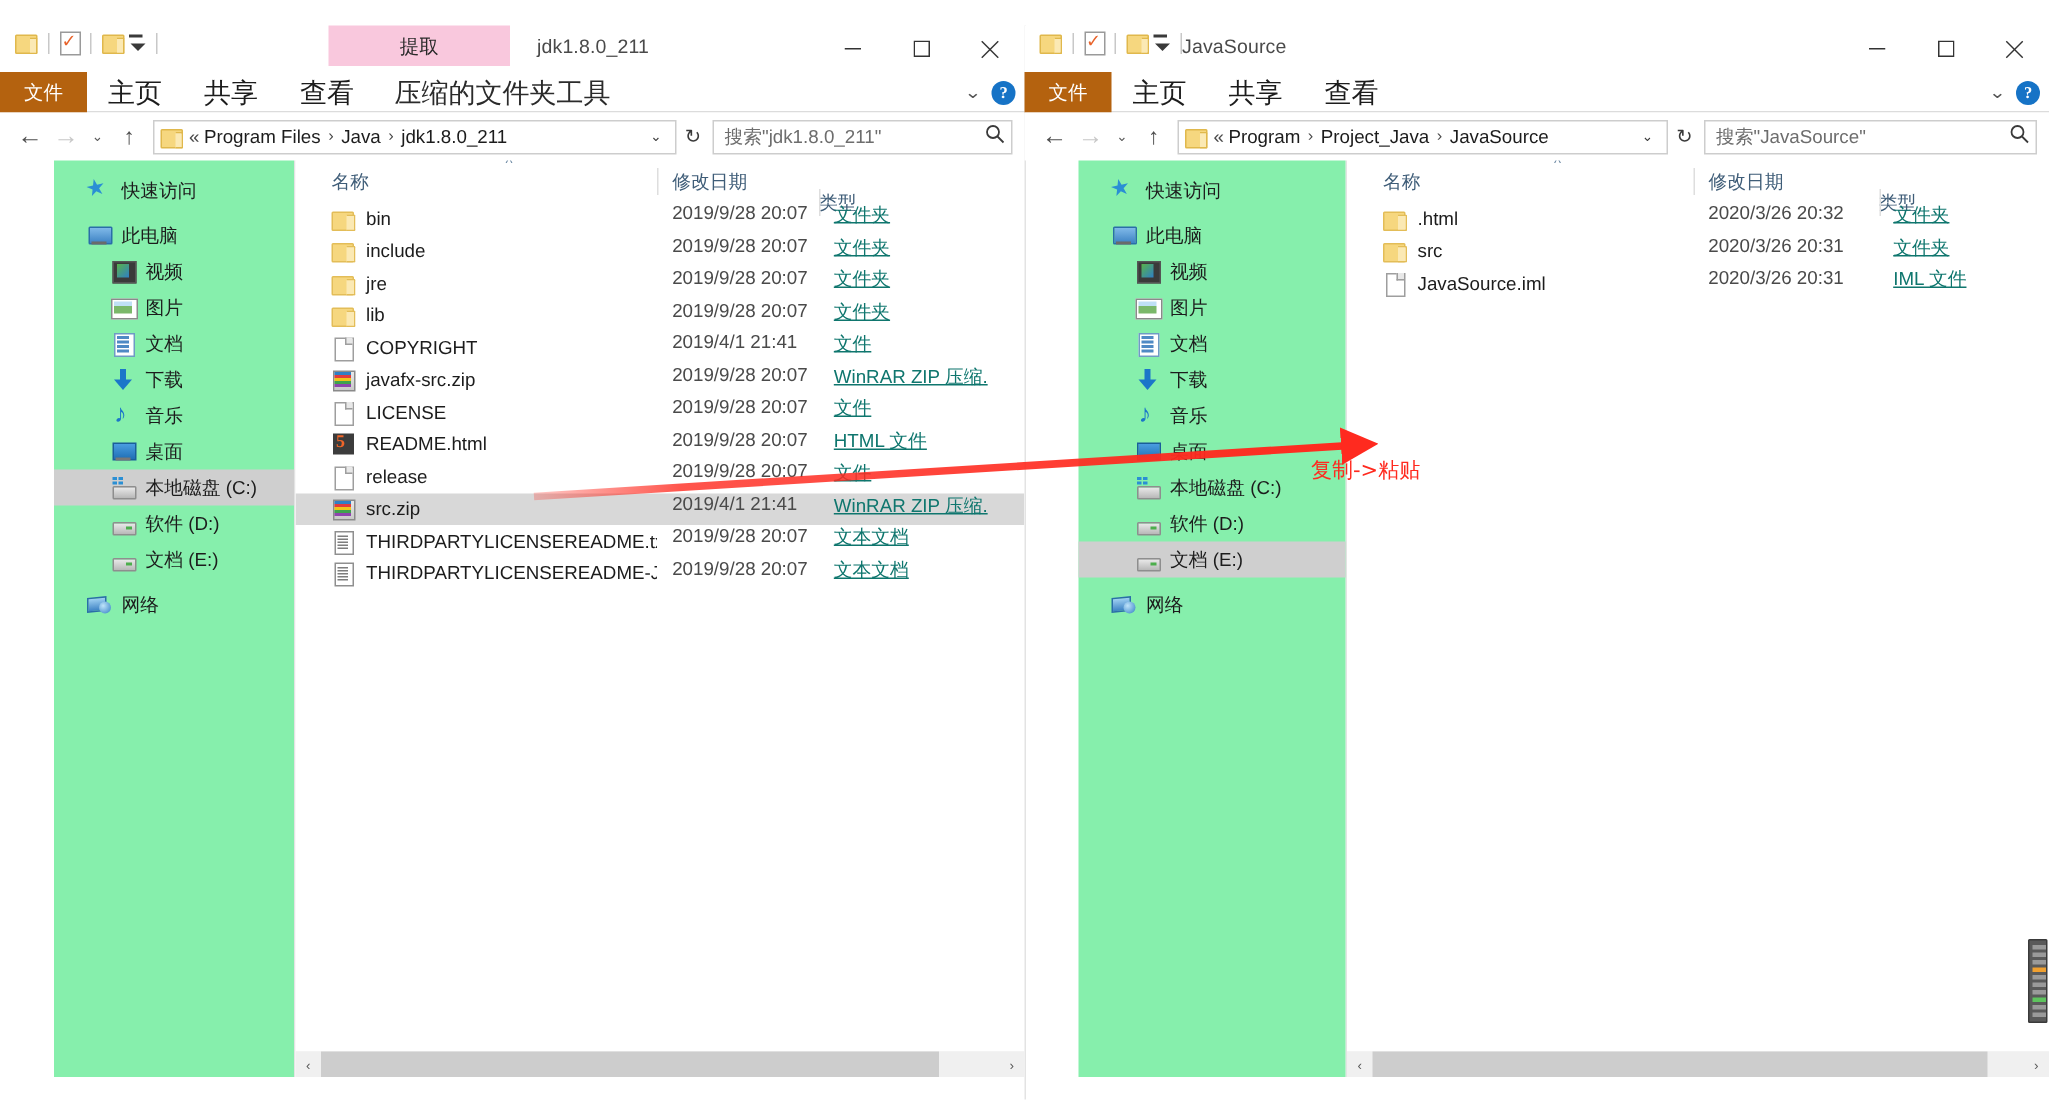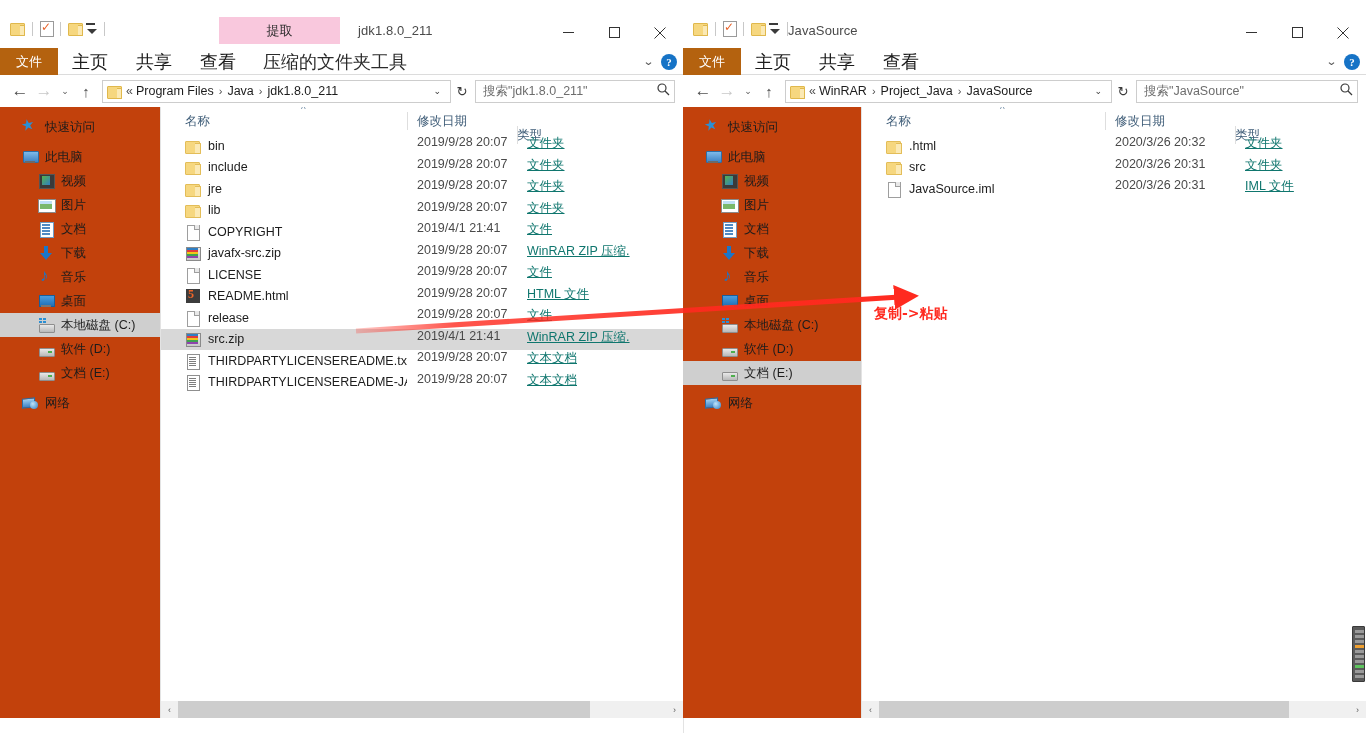--- a/index.html
+++ b/index.html
@@ -111,21 +111,21 @@
   .searchbox {
     width:200px; height:23px; border:1px solid #cdcdcd; background:#fff; margin-left:2px;
     display:flex; align-items:center; padding:0 4px 0 7px; position:relative;
   }
   .searchbox .txt { font-size:12.5px; color:#6d6d6d; flex:1; white-space:nowrap; overflow:hidden;}
   .searchbox .mag { font-size:13px; color:#3a3a3a; }
   .searchbox-wide { width:222px; }
 
   
   .body { position:relative; display:flex; }
-  .navpane { width:160px; position:relative; background:#c2410c; padding-top:2px; }
+  .navpane { width:160px; position:relative; background:#86efac; padding-top:2px;margin-left:36px; }
   .navpane-r { width:178px; }
   .navsplit { width:1px; background:#e3e3e3; }
   .filepane { flex:1; position:relative; background:#fff; overflow:hidden; }
 
   .navitem {
     height:24px; display:flex; align-items:center; font-size:12.5px; color:#1c1c1c;
     padding-left:22px; gap:7px; white-space:nowrap;
   }
   .navitem.lvl2 { padding-left:38px; }
   .navitem.sel { background:#cfcfcf; }
@@ -562,21 +562,21 @@
 
     <div class="addrbar">
       <div class="navbtn nav-back">←</div>
       <div class="navbtn nav-fwd">→</div>
       <div class="navbtn nav-dd">⌄</div>
       <div class="navbtn nav-up">↑</div>
       <div class="crumbbox">
         <span class="ico-folder"></span>
         <div class="crumbs">
           <span class="dbl">«</span>
-          <span>WinRAR</span>
+          <span>Program</span>
           <span class="sep">›</span>
           <span>Project_Java</span>
           <span class="sep">›</span>
           <span>JavaSource</span>
         </div>
         <span class="crumb-v">⌄</span>
       </div>
       <div class="refresh">↻</div>
       <div class="searchbox searchbox-wide">
         <span class="txt">搜索"JavaSource"</span>
@@ -705,21 +705,21 @@
       </marker>
       <linearGradient id="tailfade" x1="0" y1="0" x2="1" y2="0">
         <stop offset="0%" stop-color="#ff2a1f" stop-opacity="0.25"></stop>
         <stop offset="18%" stop-color="#ff2a1f" stop-opacity="0.8"></stop>
         <stop offset="100%" stop-color="#ff2a1f" stop-opacity="1"></stop>
       </linearGradient>
     </defs>
     <path d="M 356 331 L 900 297" stroke="url(#tailfade)" stroke-width="5" fill="none" marker-end="url(#arrowhead)"></path>
   </svg>
 
-  <div class="anno-text" style="left:874px; top:305px;font-weight:bold;">复制-&gt;粘贴</div>
+  <div class="anno-text" style="left:874px; top:305px;">复制-&gt;粘贴</div>
 
 
   <div class="edge-widget" style="top:626px;">
     <i style="top:3px;"></i>
       <i style="top:8px;"></i>
       <i style="top:13px;"></i>
     <i style="top:18px; background:#f0a030;"></i>
       <i style="top:23px;"></i>
     <i style="top:28px;"></i>
       <i style="top:33px;"></i>

